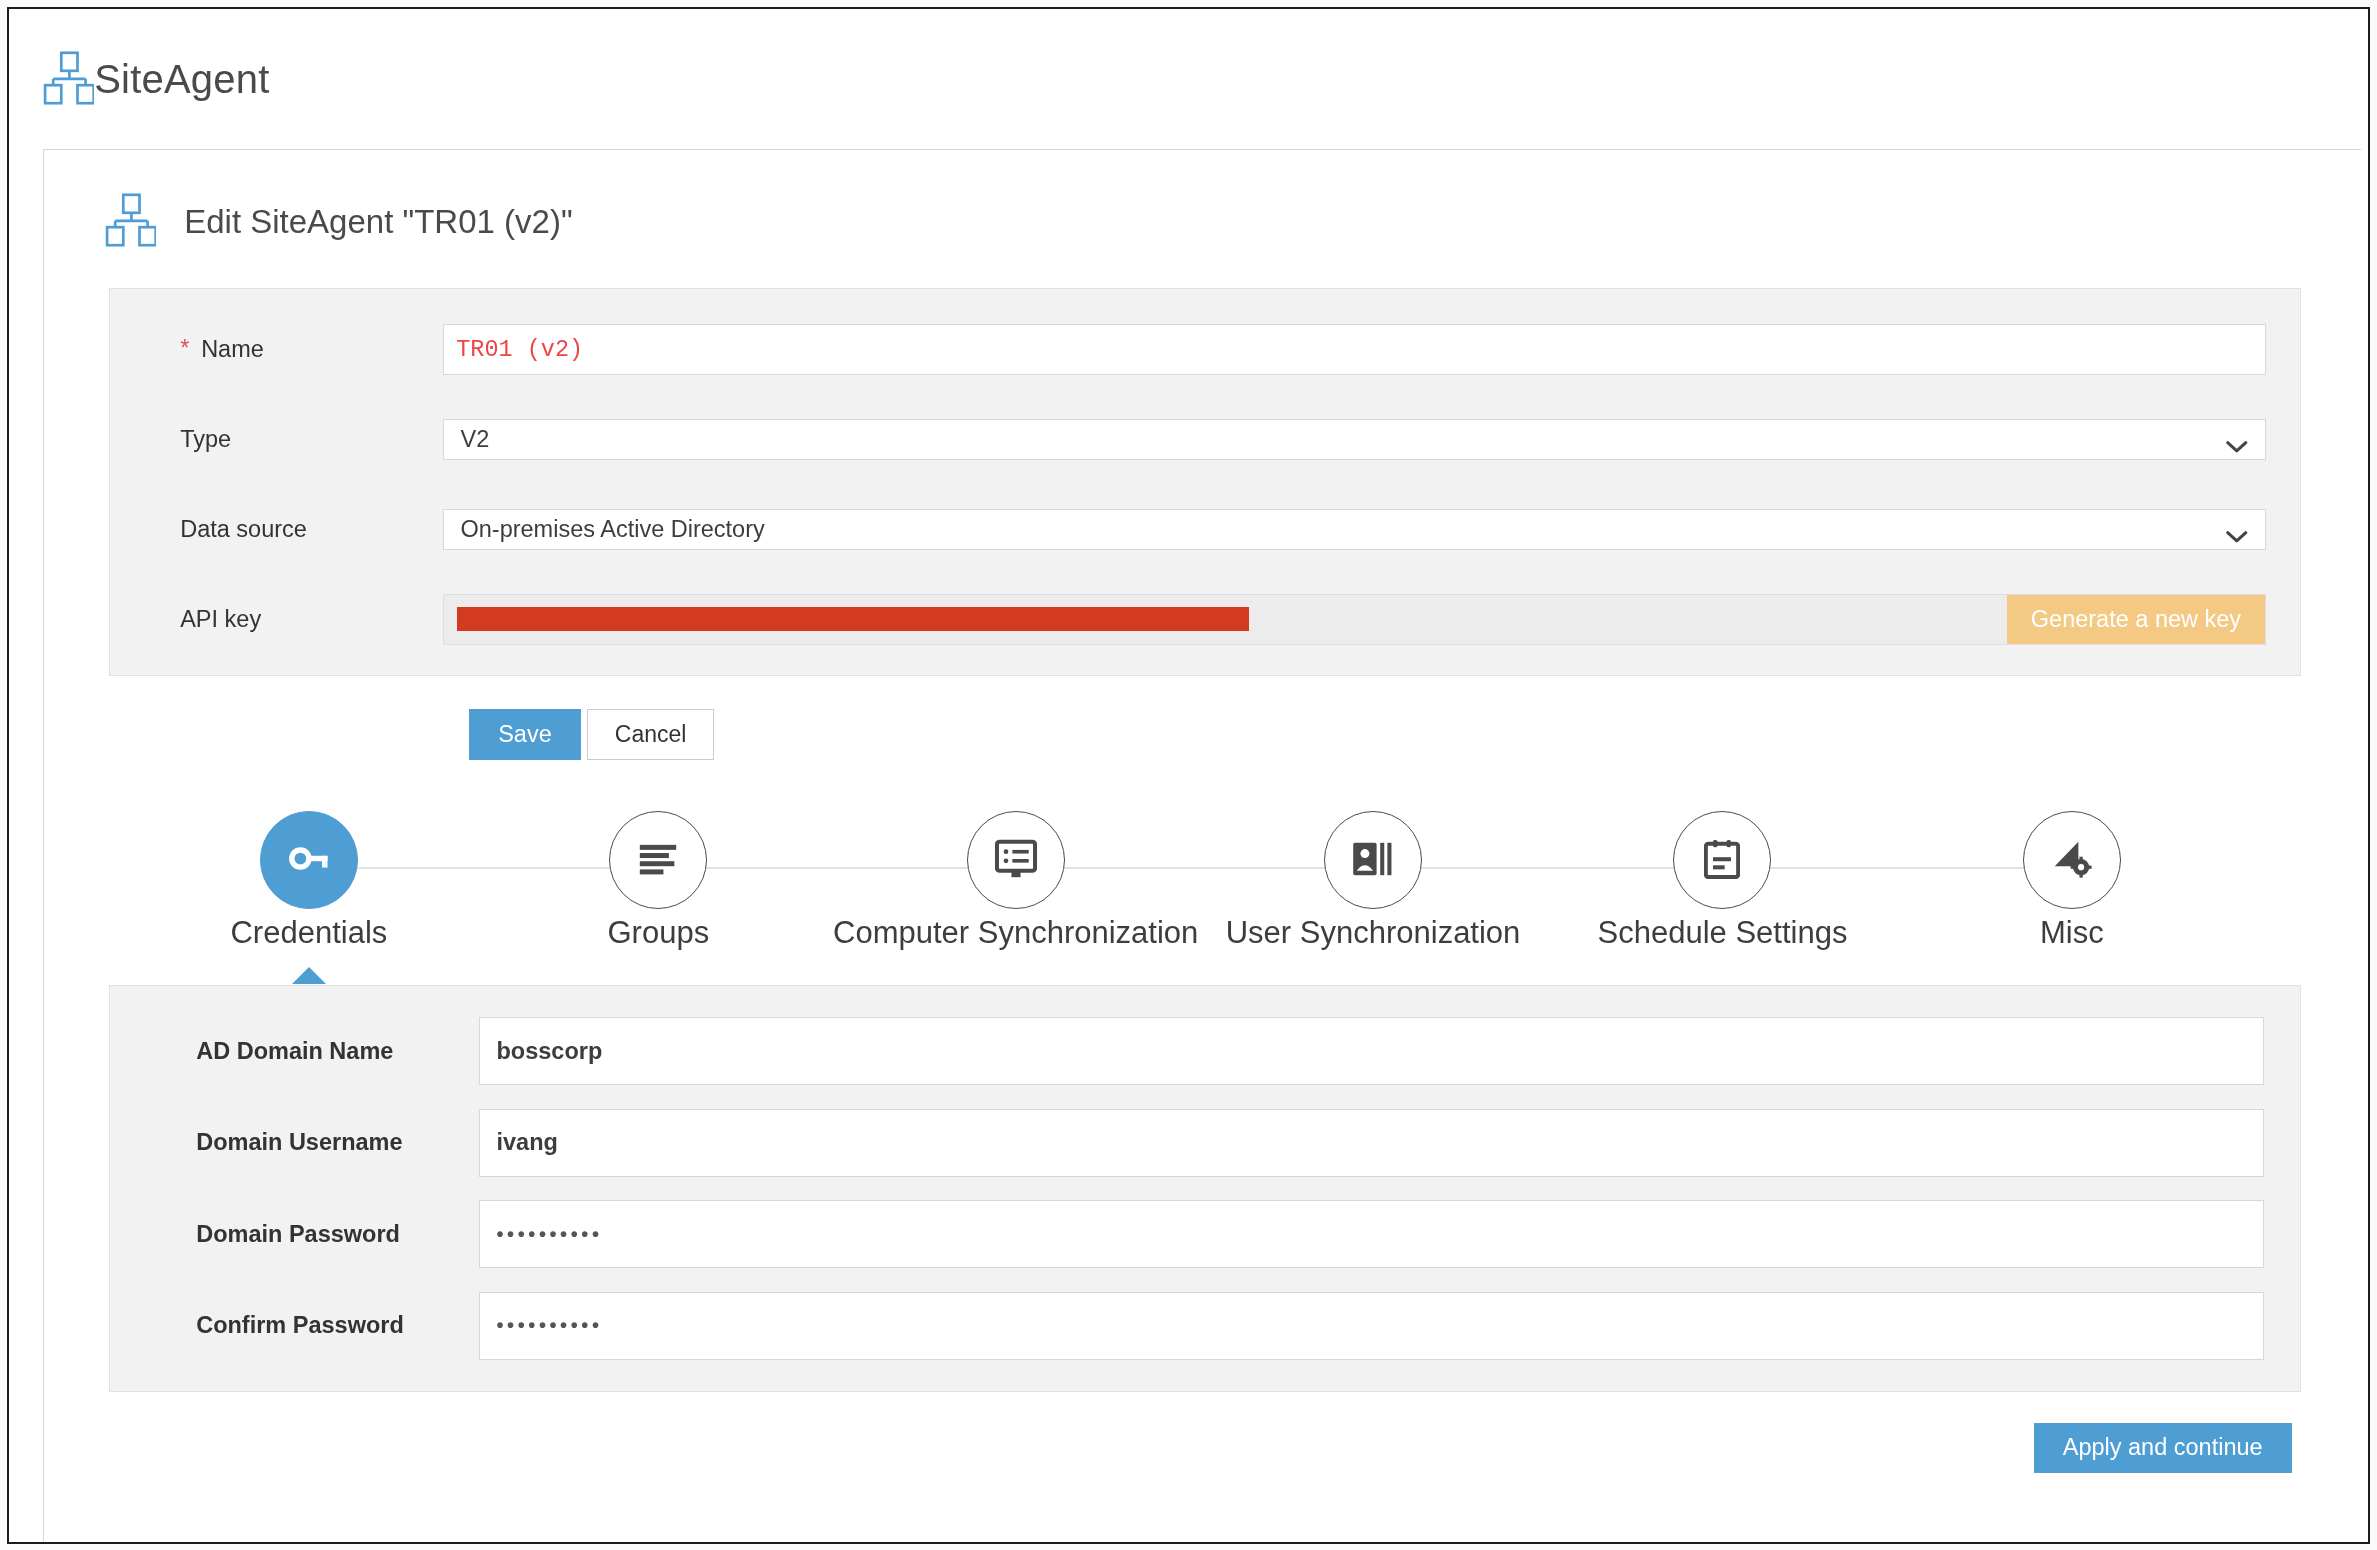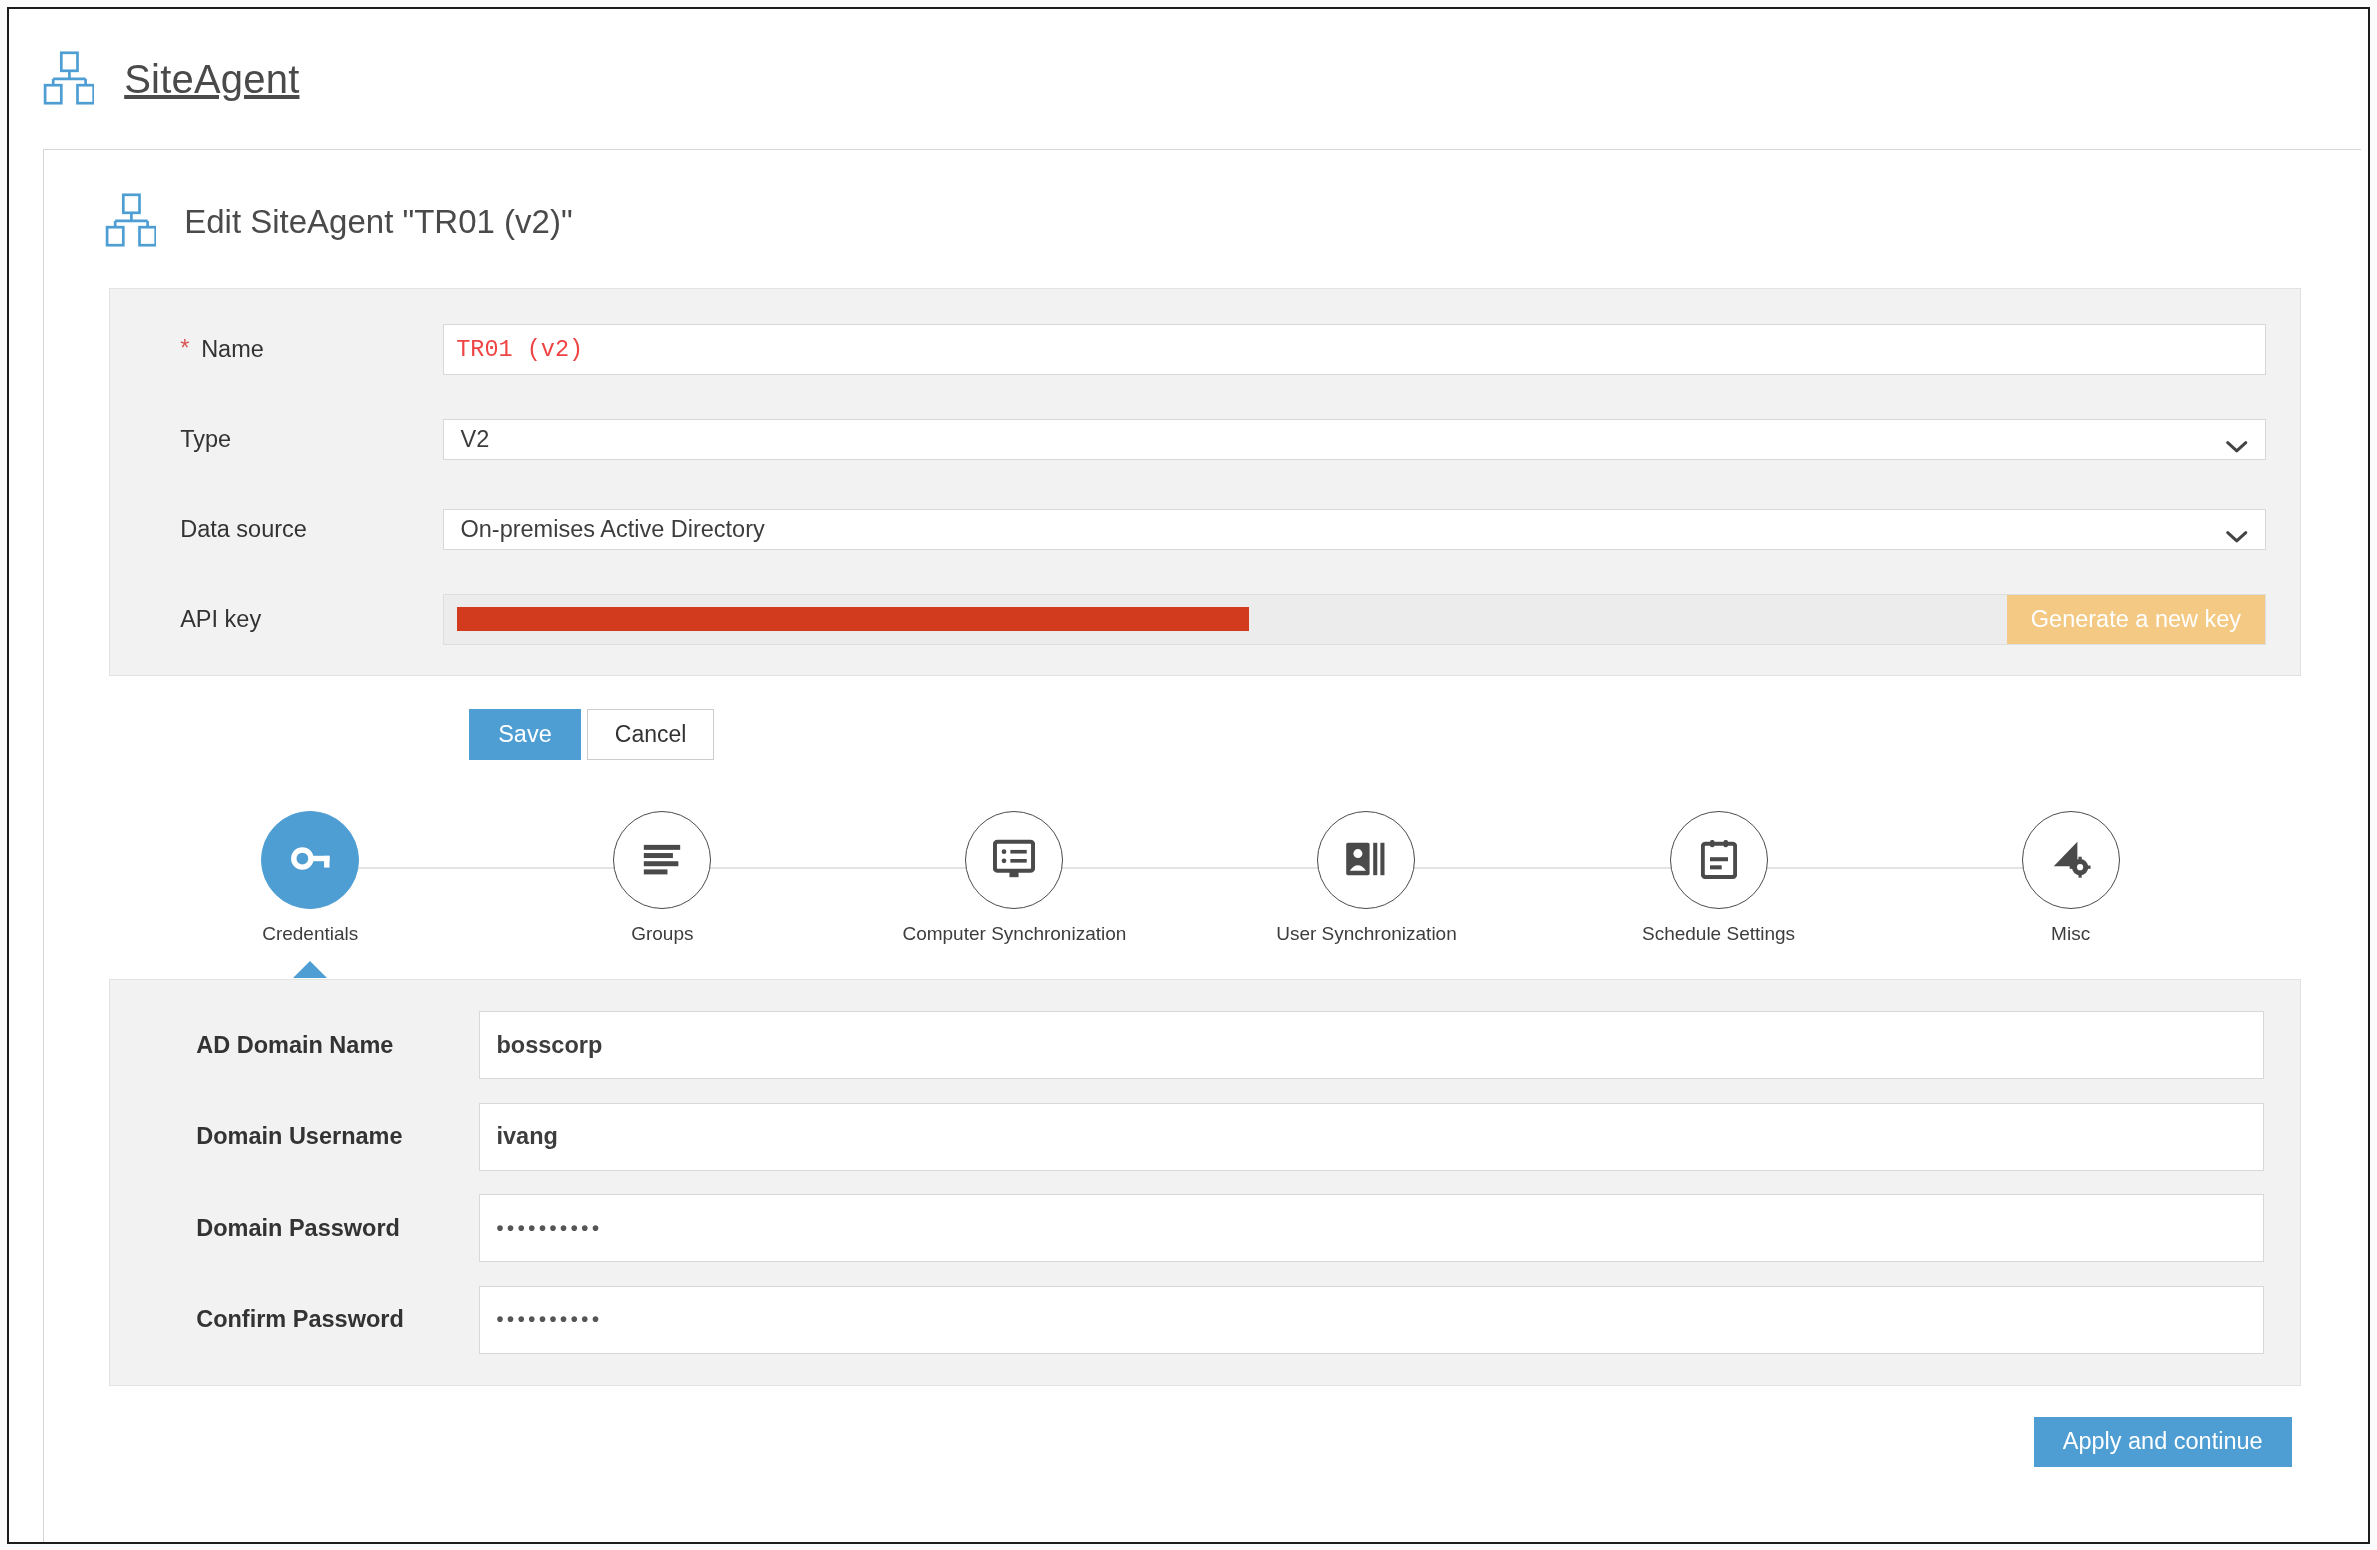--- a/index.html
+++ b/index.html
@@ -32,23 +32,21 @@
     height: 140px;
     display: flex;
     align-items: center;
     padding-left: 34px;
     background: #ffffff;
   }
   .sitemap-icon { flex: 0 0 auto; }
   .app-title {
     font-size: 40px;
     color: #4a4a4a;
-    margin-left: 30px;
     letter-spacing: 0.2px;
-    text-decoration: underline;
   }
 
   
   .content-card {
     position: absolute;
     left: 34px; right: 7.2px;
     top: 140px; bottom: 0;
     border-top: 1.8px solid #d6d6d6;
     border-left: 1.8px solid #d6d6d6;
     background: #ffffff;
@@ -210,22 +208,22 @@
     align-items: center;
     justify-content: center;
     position: relative;
     z-index: 1;
   }
   .step.active .circle {
     background: #4e9ed4;
     border-color: #4e9ed4;
   }
   .step-label {
-    margin-top: 14px;
-    font-size: 19px;
+    margin-top: 6px;
+    font-size: 31px;
     color: #3d3d3d;
     white-space: nowrap;
   }
   .pointer {
     position: absolute;
     bottom: -33px;
     width: 0; height: 0;
     border-left: 17px solid transparent;
     border-right: 17px solid transparent;
     border-bottom: 17px solid #4e9ed4;

